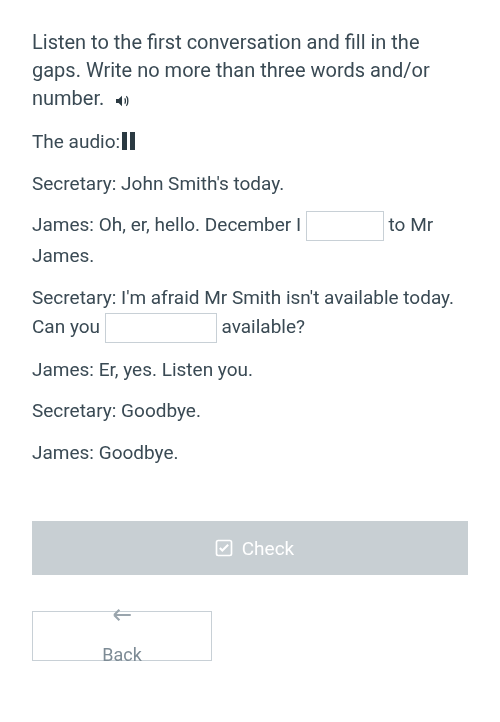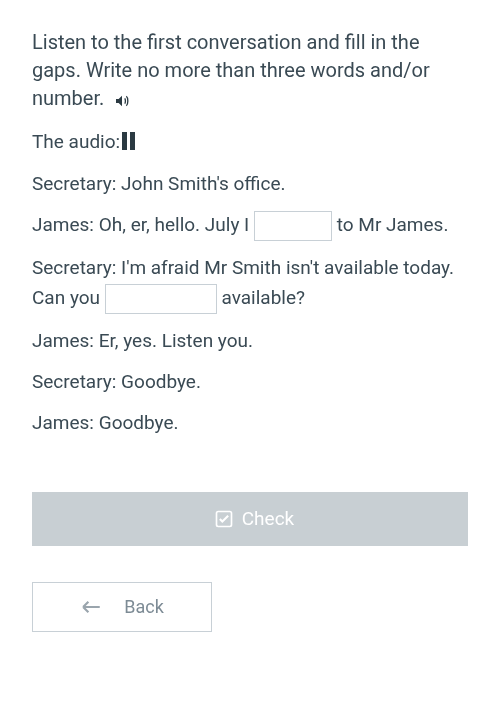--- a/index.html
+++ b/index.html
@@ -92,20 +92,21 @@
       background: #fff;
       border: 1px solid #c8d0d6;
       display: flex;
       align-items: center;
       justify-content: center;
       gap: 22px;
       color: #7d8b95;
       font-size: 18px;
       cursor: pointer;
       font-family: inherit;
+      flex-direction: column;
     }
     .back-arrow {
       display: inline-flex;
     }
     .sound-icon svg {
       vertical-align: middle;
     }
   </style>
 </head>
 <body>
@@ -124,26 +125,26 @@
 <div class="audio-line">
   <span>The audio:</span>
   <span class="pause-icon">
     <span></span>
       <span></span>
   </span>
 </div>
 
 <p class="dialogue">
   <span>Secretary:</span>
-  <span>John Smith's office.</span>
+  <span>John Smith's today.</span>
 </p>
 
 <p class="dialogue">
   <span>James:</span>
-  <span>Oh, er, hello. July I</span>
+  <span>Oh, er, hello. December I</span>
   <input type="text" class="gap-input g1" value="" style="">
   <span>to Mr James.</span>
 </p>
 
 <p class="dialogue">
   <span>Secretary:</span>
   <span>I'm afraid Mr Smith isn't available today. Can you</span>
   <input type="text" class="gap-input g2" value="" style="">
   <span>available?</span>
 </p>

